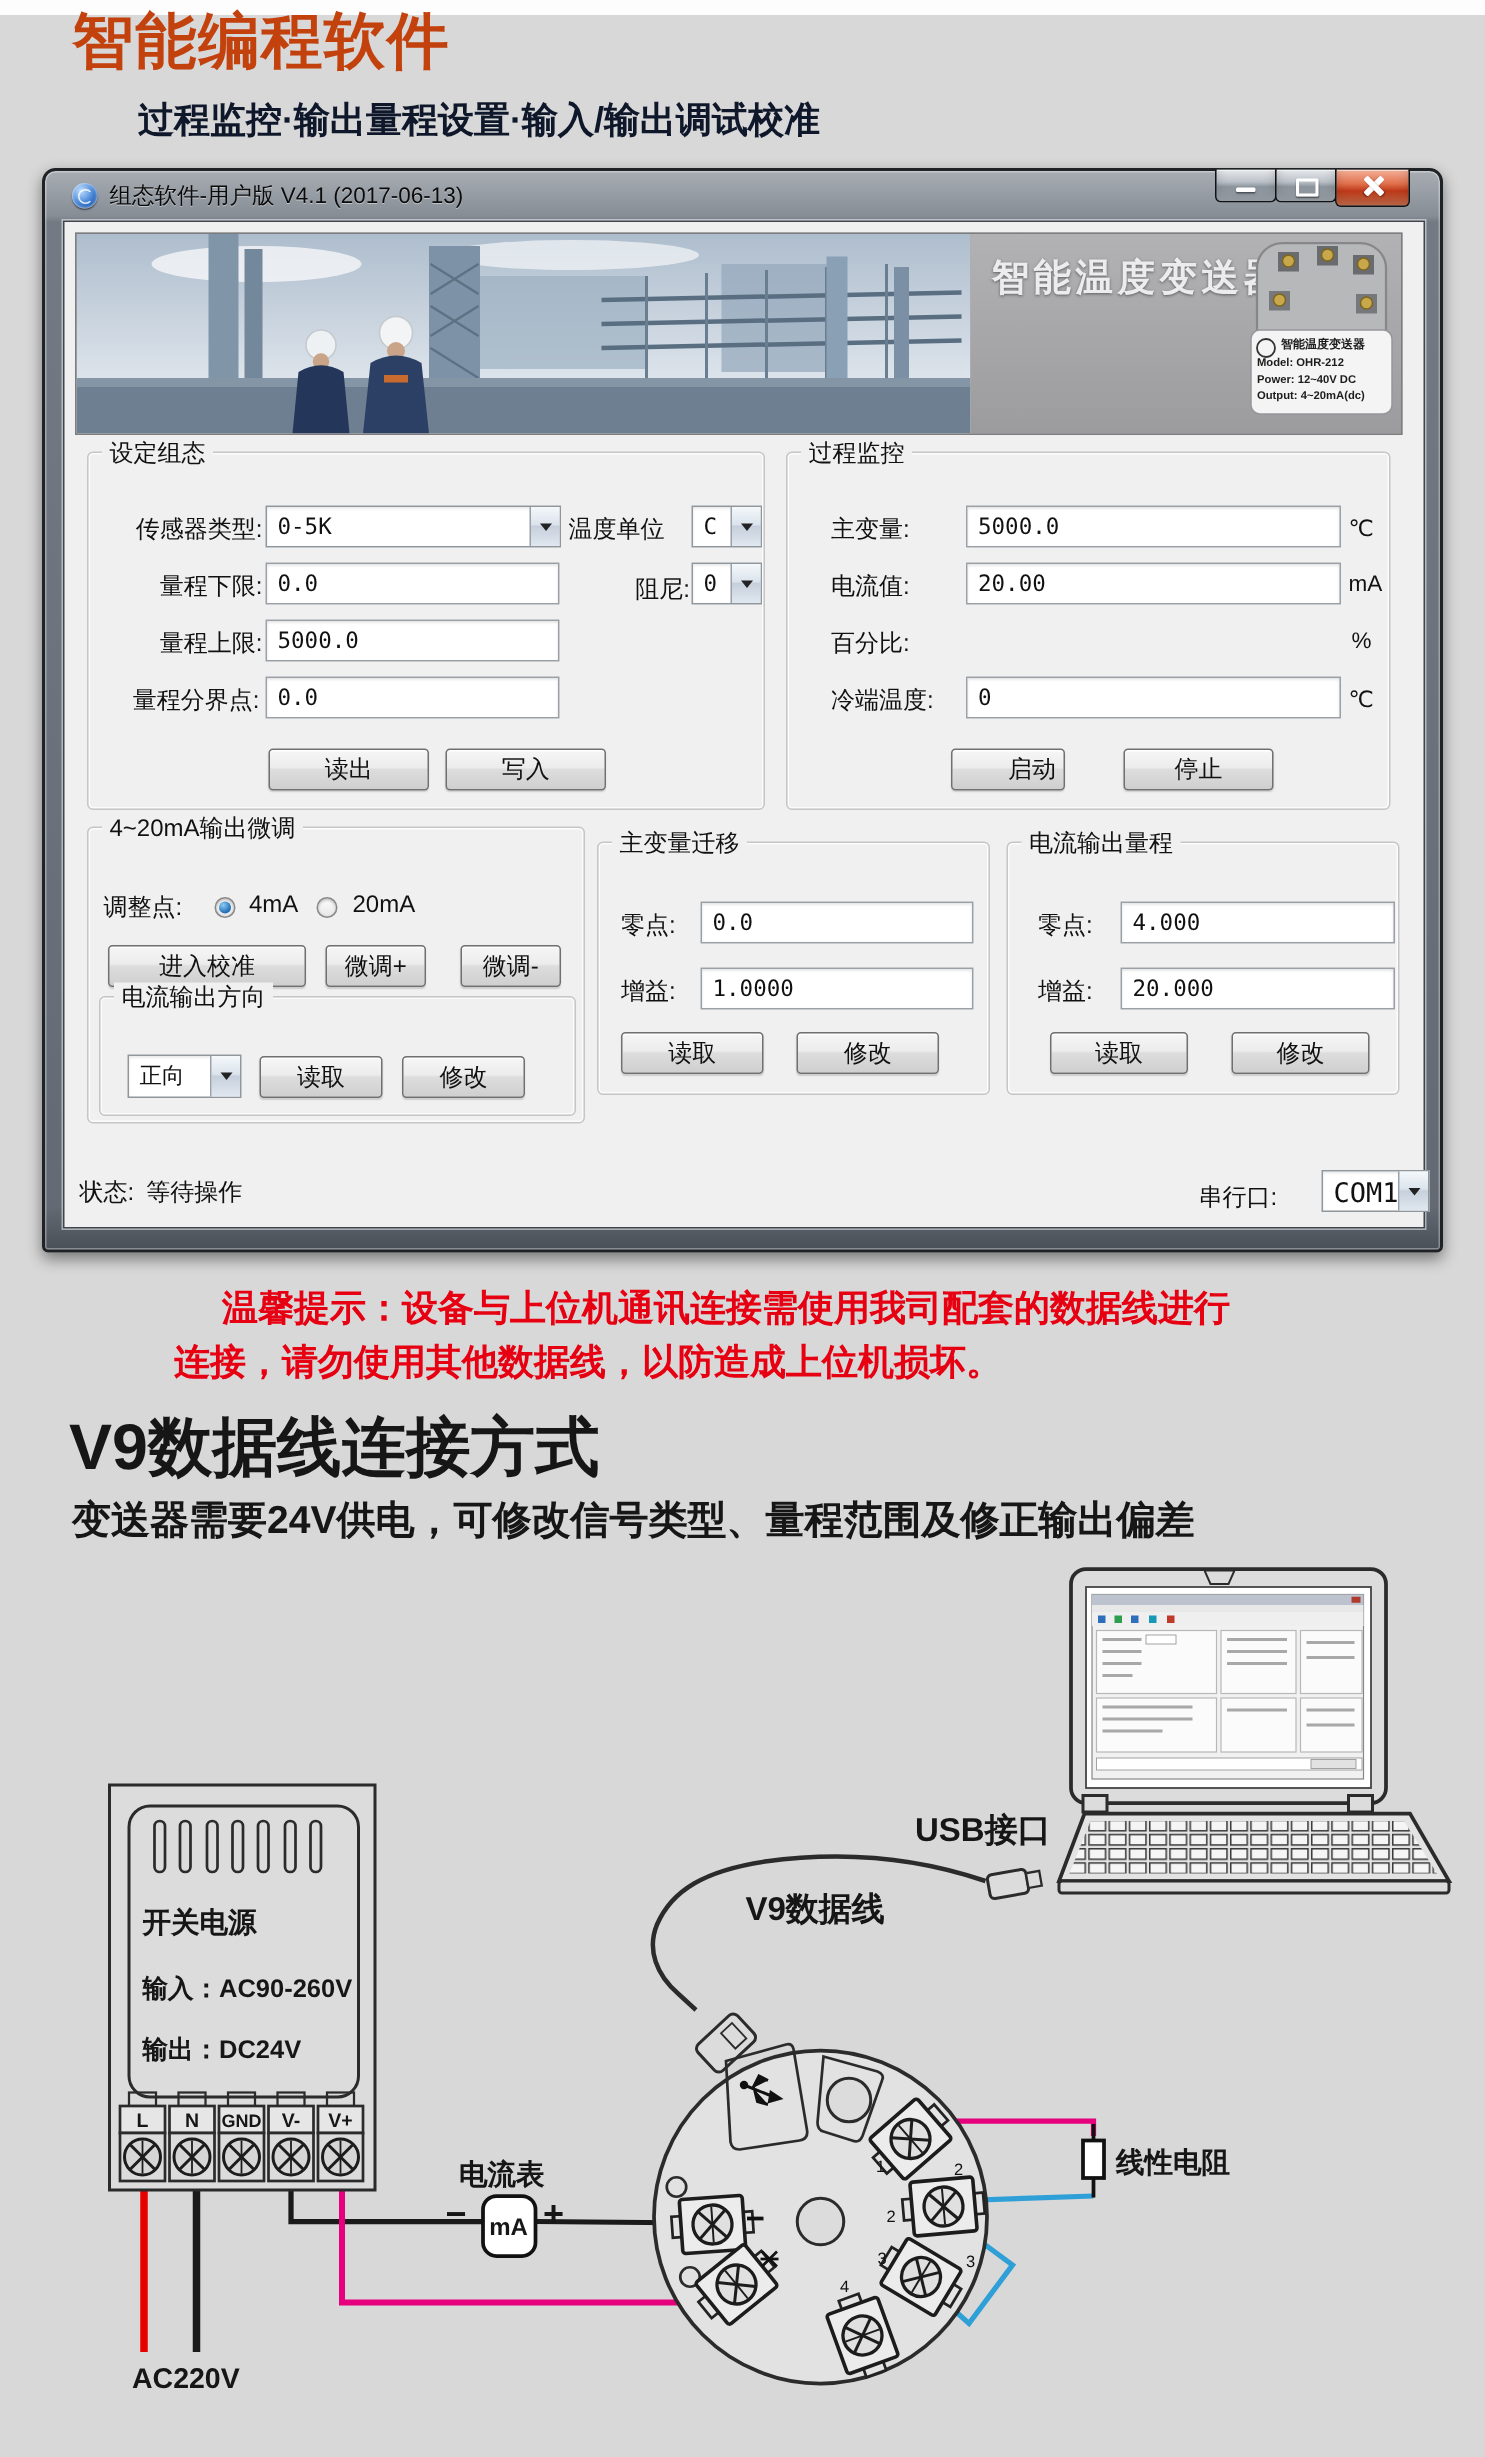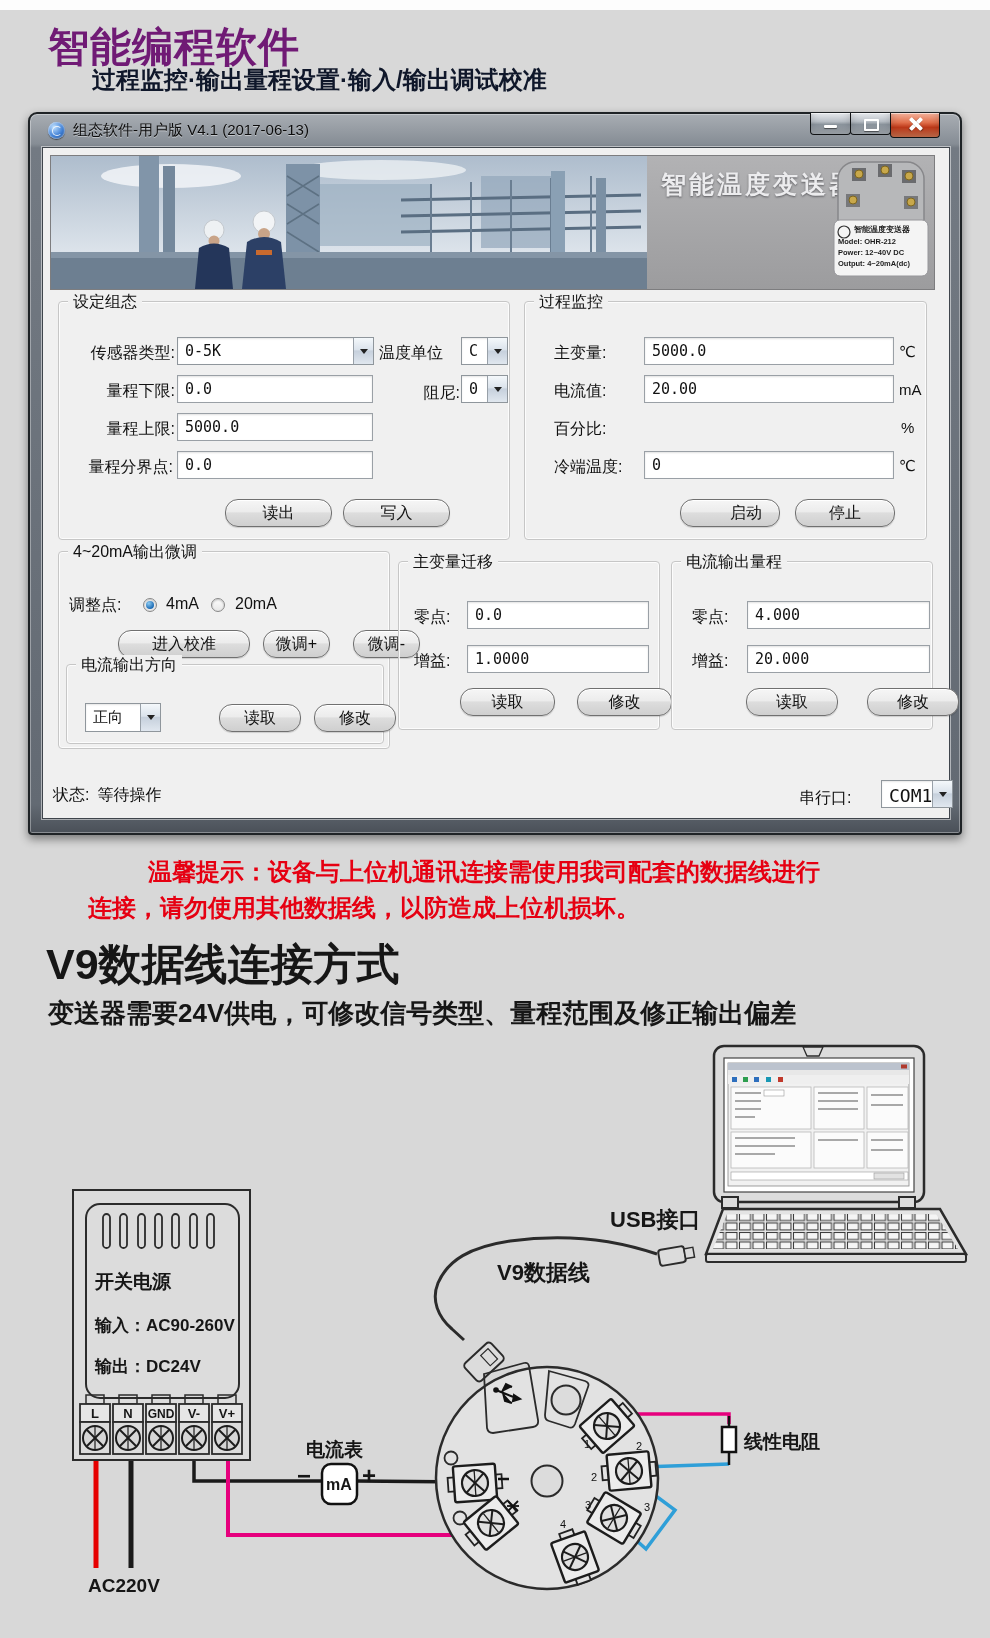--- a/index.html
+++ b/index.html
@@ -3,21 +3,21 @@
 <meta charset="utf-8">
 <style>
   :root{
     --f:"Liberation Sans","DejaVu Sans",sans-serif;
     --m:"DejaVu Sans Mono","Liberation Mono",monospace;
   }
   html,body{margin:0;padding:0;}
   body{background:#bfbfbf;font-family:var(--f);}
   .page{position:relative;width:990px;height:1638px;background:#d8d8d8;overflow:hidden;margin:0 auto;}
   .topstrip{position:absolute;left:0;top:0;width:990px;height:10px;background:#fdfdfd;}
-  .page-title{position:absolute;left:48px;top:20px;font-size:41px;font-weight:bold;color:#701a75;letter-spacing:1px;}
+  .page-title{position:absolute;left:48px;top:0;font-size:41px;font-weight:bold;color:#c2410c;letter-spacing:1px;}
   .page-subtitle{position:absolute;left:48px;top:64px;font-size:24px;font-weight:bold;color:#0f172a;margin-left:44px;}
   
   .appwindow{position:absolute;left:28px;top:112px;width:934px;height:723px;
     background:linear-gradient(180deg,#a8adb3,#868d95 30px,#737a83 34px,#636a73 96%,#4a5058);
     border:2px solid #1f2326;border-radius:9px 9px 4px 4px;box-sizing:border-box;
     box-shadow:0 4px 10px rgba(0,0,0,.45), inset 0 0 0 1px rgba(255,255,255,.35);}
   .titlebar{position:absolute;left:0;top:0;width:100%;height:33px;}
   .app-icon{position:absolute;left:18px;top:8px;width:17px;height:17px;border-radius:50%;
     background:radial-gradient(circle at 35% 30%,#bfe0ff,#3f7fd4 55%,#123d7d);box-shadow:inset 0 0 2px #fff,0 1px 1px rgba(0,0,0,.5);}
   .app-icon::after{content:"";position:absolute;left:4px;top:4px;width:8px;height:8px;border:1.5px solid rgba(255,255,255,.85);border-radius:50%;border-right-color:transparent;}
@@ -44,34 +44,34 @@
   .gbox{position:absolute;border:1px solid #c6c6c6;border-radius:4px;box-shadow:inset 0 0 0 1px rgba(255,255,255,.8);}
   .gtitle{position:absolute;top:-10px;left:9px;background:#f0f0f0;padding:0 5px;font-size:16px;color:#111;white-space:nowrap;}
   .lab{position:absolute;font-size:16px;color:#111;white-space:nowrap;}
   .lab.r{text-align:right;}
   .inp{position:absolute;background:#fff;border:1px solid #9aa0a6;box-sizing:border-box;
     font-family:var(--m);font-size:15px;color:#111;padding:4px 0 0 7px;box-shadow:inset 0 1px 2px rgba(0,0,0,.12);}
   .drop{position:absolute;background:#fff;border:1px solid #8f969c;box-sizing:border-box;display:flex;align-items:stretch;box-shadow:inset 0 1px 2px rgba(0,0,0,.1);}
   .drop .val{flex:1;font-family:var(--m);font-size:15px;color:#111;padding:4px 0 0 7px;white-space:nowrap;overflow:hidden;}
   .drop .arrowbox{width:19px;border-left:1px solid #98a0a8;background:linear-gradient(#f4f8fb,#dbe3ec 45%,#c6d0dc 50%,#e0e7ef);display:flex;align-items:center;justify-content:center;}
   .tri{width:0;height:0;border-left:4px solid transparent;border-right:4px solid transparent;border-top:5px solid #222;}
-  .wbtn{position:absolute;border:1px solid #707070;border-radius:13px;
+  .wbtn{position:absolute;border:1px solid #707070;border-radius:3px;
     background:linear-gradient(#f6f6f6,#ececec 45%,#dddddd 50%,#cfcfcf);
     font-size:16px;color:#111;display:flex;align-items:center;justify-content:center;
-    box-shadow:inset 0 1px 0 #fff,0 1px 1px rgba(0,0,0,.15);box-sizing:border-box;white-space:nowrap;margin-left:46px;}
+    box-shadow:inset 0 1px 0 #fff,0 1px 1px rgba(0,0,0,.15);box-sizing:border-box;white-space:nowrap;}
   .radio{position:absolute;width:14px;height:14px;border-radius:50%;background:linear-gradient(#fdfdfd,#e7e7e7);border:1px solid #888;box-sizing:border-box;box-shadow:inset 0 1px 2px rgba(0,0,0,.25);}
   .radio.sel::after{content:"";position:absolute;left:2px;top:2px;width:8px;height:8px;border-radius:50%;background:radial-gradient(circle at 35% 30%,#8ccbf2,#1e6cb5 70%);}
   .unit{position:absolute;font-size:15px;color:#111;white-space:nowrap;}
   .status-left{position:absolute;left:10px;top:637px;font-size:16px;color:#111;}
   .status-left span{margin-right:8px;}
   .serial-lab{position:absolute;left:756px;top:640px;font-size:16px;color:#111;}
   
   .notice{position:absolute;left:0;top:0;width:990px;font-size:24px;font-weight:bold;color:#e60012;}
   .notice-l1{position:absolute;left:148px;top:856px;white-space:nowrap;}
-  .notice-l2{position:absolute;left:88px;top:892px;white-space:nowrap;}
+  .notice-l2{position:absolute;left:116px;top:892px;white-space:nowrap;}
   .v9-title{position:absolute;left:46px;top:936px;font-size:43px;font-weight:bold;color:#161616;letter-spacing:0px;}
   .v9-subtitle{position:absolute;left:48px;top:996px;font-size:26px;font-weight:bold;color:#161616;}
   .diagram{position:absolute;left:0;top:1028px;}
   svg{font-family:var(--f);}
   .dt{font-weight:bold;fill:#161616;}
 </style>
 </head>
 <body>
 
 <div class="page">
@@ -196,21 +196,21 @@
         <div class="inp" style="left:119px;top:35px;width:250px;height:28px;">5000.0</div>
         <div class="unit" style="left:374px;top:41px;">℃</div>
         <div class="lab" style="left:29px;top:79px;">电流值:</div>
         <div class="inp" style="left:119px;top:73px;width:250px;height:28px;">20.00</div>
         <div class="unit" style="left:374px;top:79px;">mA</div>
         <div class="lab" style="left:29px;top:117px;">百分比:</div>
         <div class="unit" style="left:376px;top:117px;">%</div>
         <div class="lab" style="left:29px;top:155px;">冷端温度:</div>
         <div class="inp" style="left:119px;top:149px;width:250px;height:28px;">0</div>
         <div class="unit" style="left:374px;top:155px;">℃</div>
-        <div class="wbtn" style="left:109px;top:197px;width:100px;height:28px;padding-left:32px;">启动</div>
+        <div class="wbtn" style="left:109px;top:197px;width:76px;height:28px;padding-left:32px;">启动</div>
         <div class="wbtn" style="left:224px;top:197px;width:100px;height:28px;">停止</div>
       </div>
 
       <div class="gbox" style="left:15px;top:403px;width:330px;height:196px;">
         <span class="gtitle">4~20mA输出微调</span>
         <div class="lab" style="left:10px;top:43px;">调整点:</div>
         <div class="radio sel" style="left:84px;top:46px;"></div>
         <div class="lab" style="left:107px;top:43px;">4mA</div>
         <div class="radio" style="left:152px;top:46px;"></div>
         <div class="lab" style="left:176px;top:43px;">20mA</div>

